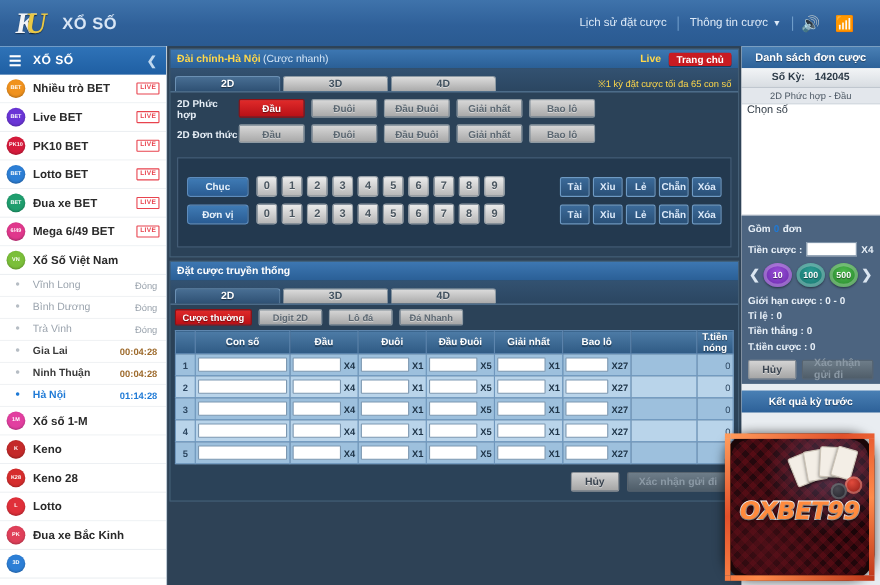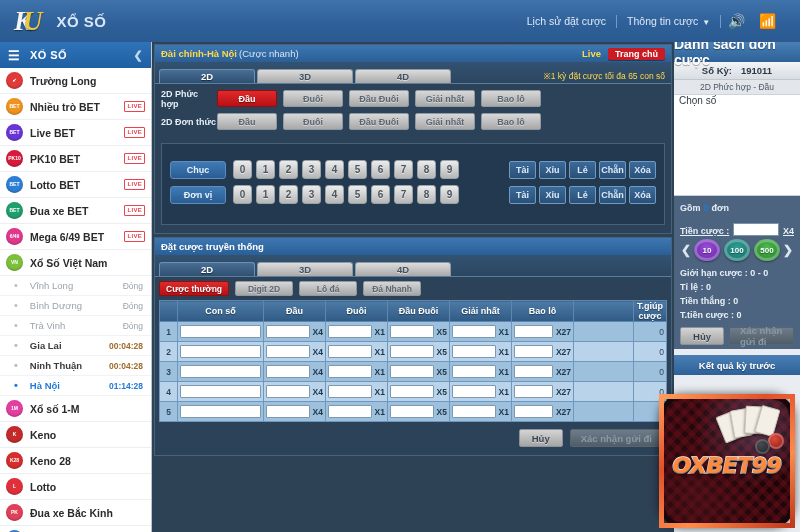--- a/index.html
+++ b/index.html
@@ -242,21 +242,21 @@
     color: #8b99a5;
   }
 
   
   .rightpanel {
     position: absolute; left: 674px; top: 42px; width: 126px; height: 490px;
     background: #e9edf1; overflow: hidden;
   }
   .rp-head {
     height: 20px; background: linear-gradient(180deg,#4a80b5,#2d6198);
-    color: #fff; font-size: 14px; font-weight: bold;
+    color: #fff; font-size: 10px; font-weight: bold;
     display: flex; align-items: center; justify-content: center;
     text-shadow: 0 1px 1px rgba(0,0,0,.4);
   }
   .rp-sokyl {
     height: 18px; background: linear-gradient(180deg,#f2f4f6,#d8dde2);
     border-bottom: 1px solid #c0c7cf; display: flex; align-items: center;
     justify-content: center; gap: 9px; font-size: 9.5px; font-weight: bold; color: #2c3a47;
   }
   .rp-type {
     height: 15px; background: #e3e7ec; border-bottom: 1px solid #ccd3da;
@@ -265,21 +265,21 @@
   }
   .rp-choose {
     background: #fff; height: 101px; padding: 0 5px; font-size: 10px; color: #2f3a45;
     border-bottom: 1px solid #c7ced6;
   }
   .rp-lower {
     background: #4c6480; padding: 5px 6px 4px 6px; color: #e7eff7; font-size: 9px;
   }
   .rl-line { display: flex; align-items: center; height: 14px; font-weight: bold; }
   .rl-line .hi { color: #1f7ad6; margin: 0 3px; }
-  .stake-row { display: flex; align-items: flex-end; gap: 4px; height: 19px; margin: 2px 0; text-decoration: underline; }
+  .stake-row { display: flex; align-items: center; gap: 4px; height: 19px; margin: 2px 0; }
   .stake-lbl { font-weight: bold; font-size: 9px; }
   .stake-input { flex: 1; height: 13px; background: #fff; border: 1px solid #7f93a8; }
   .stake-x { font-size: 9px; font-weight: bold; }
   .chips { display: flex; align-items: center; justify-content: center; gap: 3px; margin: 3px 0 5px 0; }
   .arrw { color: #dbe6f1; font-size: 12px; font-weight: bold; cursor: pointer; }
   .chip {
     width: 26px; height: 22px; border-radius: 50%; position: relative;
     display: flex; align-items: center; justify-content: center;
     font-size: 8px; font-weight: bold; color: #fff; cursor: pointer;
     box-shadow: inset 0 0 0 3px rgba(255,255,255,.28), 0 1px 2px rgba(0,0,0,.45);
@@ -362,24 +362,20 @@
     </div>
   </div>
 
   <div class="sidebar">
     <div class="sb-head">
       <span class="sb-burger">☰</span>
       <span class="sb-head-label">XỔ SỐ</span>
       <span class="sb-back">❮</span>
     </div>
     <div id="sb-items">
-        <div class="sb-item">
-          <span class="sb-ico" style="background: rgb(224, 58, 58);">✔</span>
-          <span class="sb-label">Trường Long</span>
-        </div>
         <div class="sb-item">
           <span class="sb-ico" style="background: rgb(240, 146, 30);">BET</span>
           <span class="sb-label">Nhiều trò BET</span>
           <span class="live-badge">LIVE</span>
         </div>
         <div class="sb-item">
           <span class="sb-ico" style="background: rgb(106, 53, 214);">BET</span>
           <span class="sb-label">Live BET</span>
           <span class="live-badge">LIVE</span>
         </div>
@@ -572,21 +568,21 @@
           <thead>
               <tr id="tr-head">
                 <th style="width: 18px;"></th>
                 <th style="width: 86px;">Con số</th>
                 <th style="width: 62px;">Đầu</th>
                 <th style="width: 62px;">Đuôi</th>
                 <th style="width: 62px;">Đầu Đuôi</th>
                 <th style="width: 62px;">Giải nhất</th>
                 <th style="width: 62px;">Bao lô</th>
                 <th style="width: 60px;"></th>
-                <th style="width: auto;">T.giúp cược</th>
+                <th style="width: auto;">T.tiền nóng</th>
               </tr>
             </thead>
           <tbody id="tr-body">
               <tr>
                 <td class="idx">1</td>
                 <td>
                   <div class="cellinput"></div>
                 </td>
                 <td>
                   <div class="cellwrap">
@@ -780,21 +776,21 @@
         <div class="gact cancel">Hủy</div>
         <div class="gact confirm">Xác nhận gửi đi</div>
       </div>
     </div>
   </div>
 
   <div class="rightpanel">
     <div class="rp-head">Danh sách đơn cược</div>
     <div class="rp-sokyl">
       <span>Số Kỳ:</span>
-      <span>191011</span>
+      <span>142045</span>
     </div>
     <div class="rp-type">2D Phức hợp - Đầu</div>
     <div class="rp-choose">Chọn số</div>
 
     <div class="rp-lower">
       <div class="rl-line">
         <span>Gồm</span>
         <span class="hi">0</span>
         <span>đơn</span>
       </div>

